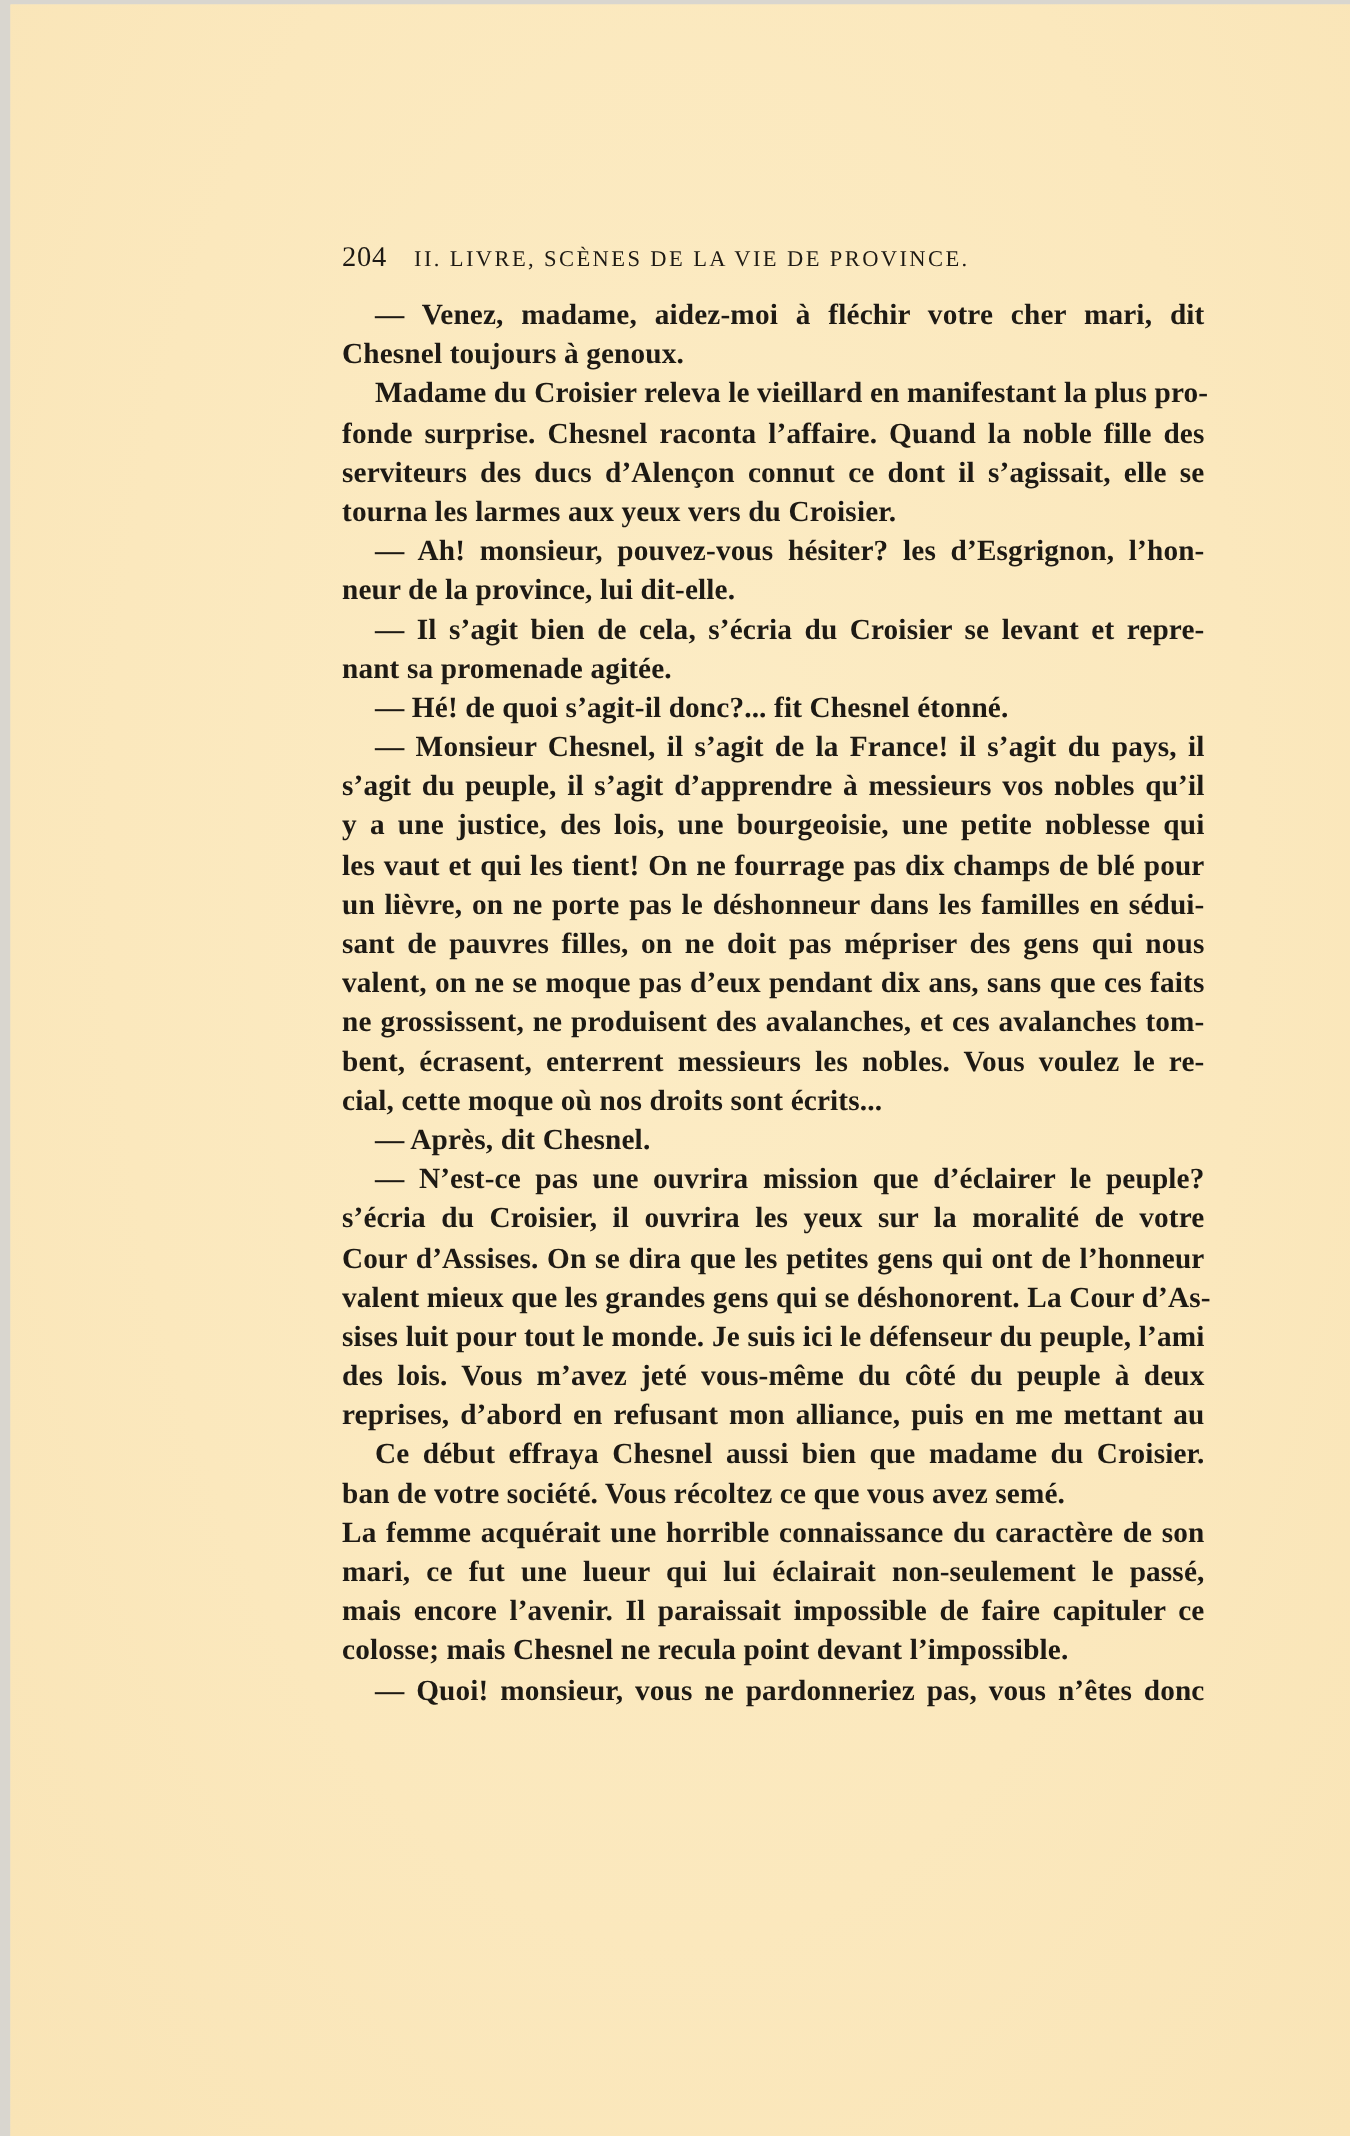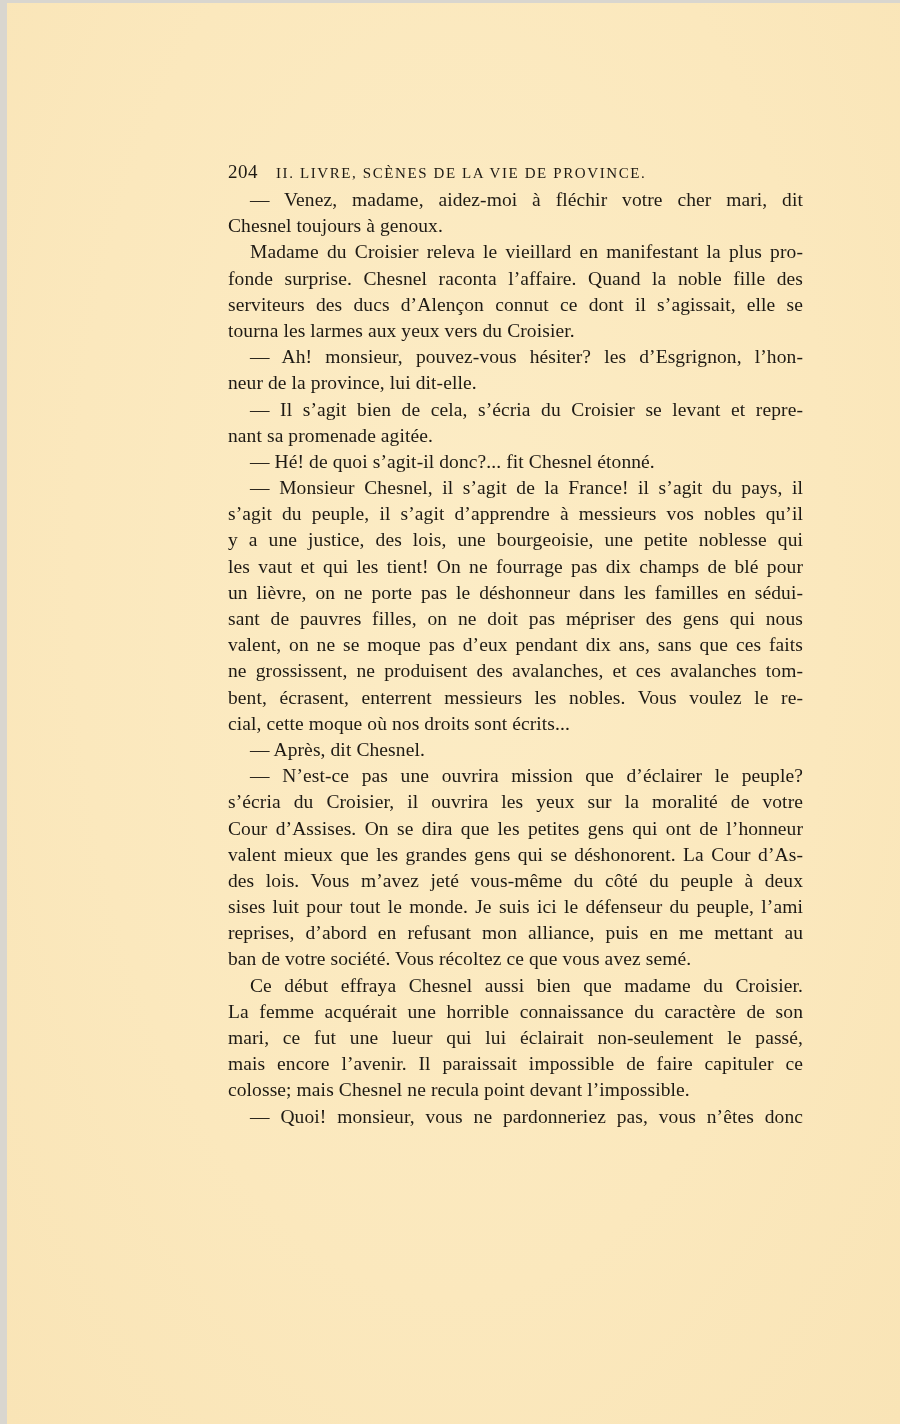--- a/index.html
+++ b/index.html
@@ -27,21 +27,21 @@
       left: 221px;
       top: 158px;
       width: 575px;
       font-family: "Liberation Serif", "DejaVu Serif", serif;
       color: #1e1a14;
     }
     .running-head {
       display: flex;
       align-items: baseline;
       height: 24px;
-      margin-bottom: 2px;
+      margin-bottom: 13px;
     }
     .page-number {
       font-size: 19px;
       margin-right: 18px;
       letter-spacing: 0.5px;
     }
     .head-title {
       font-size: 15px;
       font-weight: normal;
       letter-spacing: 1.6px;
@@ -49,20 +49,21 @@
       text-transform: uppercase;
     }
     .line {
       font-size: 19.5px;
       line-height: 26.2px;
       height: 26.2px;
       white-space: nowrap;
       text-align: justify;
       text-align-last: justify;
       letter-spacing: 0.1px;
+      font-weight: bold;
     }
     .line.indent {
       padding-left: 22px;
     }
     .line.last {
       text-align-last: left;
     }
   </style>
 </head>
 <body>
@@ -93,25 +94,25 @@
         <div class="line">sant de pauvres filles, on ne doit pas mépriser des gens qui nous</div>
         <div class="line">valent, on ne se moque pas d’eux pendant dix ans, sans que ces faits</div>
         <div class="line">ne grossissent, ne produisent des avalanches, et ces avalanches tom-</div>
         <div class="line">bent, écrasent, enterrent messieurs les nobles. Vous voulez le re-</div>
         <div class="line last">cial, cette moque où nos droits sont écrits...</div>
         <div class="line indent last">— Après, dit Chesnel.</div>
         <div class="line indent">— N’est-ce pas une ouvrira mission que d’éclairer le peuple?</div>
         <div class="line">s’écria du Croisier, il ouvrira les yeux sur la moralité de votre</div>
         <div class="line">Cour d’Assises. On se dira que les petites gens qui ont de l’honneur</div>
         <div class="line">valent mieux que les grandes gens qui se déshonorent. La Cour d’As-</div>
+        <div class="line">sises luit pour tout le monde. Je suis ici le défenseur du peuple, l’ami</div>
         <div class="line">des lois. Vous m’avez jeté vous-même du côté du peuple à deux</div>
-        <div class="line">sises luit pour tout le monde. Je suis ici le défenseur du peuple, l’ami</div>
         <div class="line">reprises, d’abord en refusant mon alliance, puis en me mettant au</div>
+        <div class="line indent">Ce début effraya Chesnel aussi bien que madame du Croisier.</div>
         <div class="line last">ban de votre société. Vous récoltez ce que vous avez semé.</div>
-        <div class="line indent">Ce début effraya Chesnel aussi bien que madame du Croisier.</div>
         <div class="line">La femme acquérait une horrible connaissance du caractère de son</div>
         <div class="line">mari, ce fut une lueur qui lui éclairait non-seulement le passé,</div>
         <div class="line">mais encore l’avenir. Il paraissait impossible de faire capituler ce</div>
         <div class="line last">colosse; mais Chesnel ne recula point devant l’impossible.</div>
         <div class="line indent">— Quoi! monsieur, vous ne pardonneriez pas, vous n’êtes donc</div>
       </div>
   </div>
 </div>
 
 </body></html>

